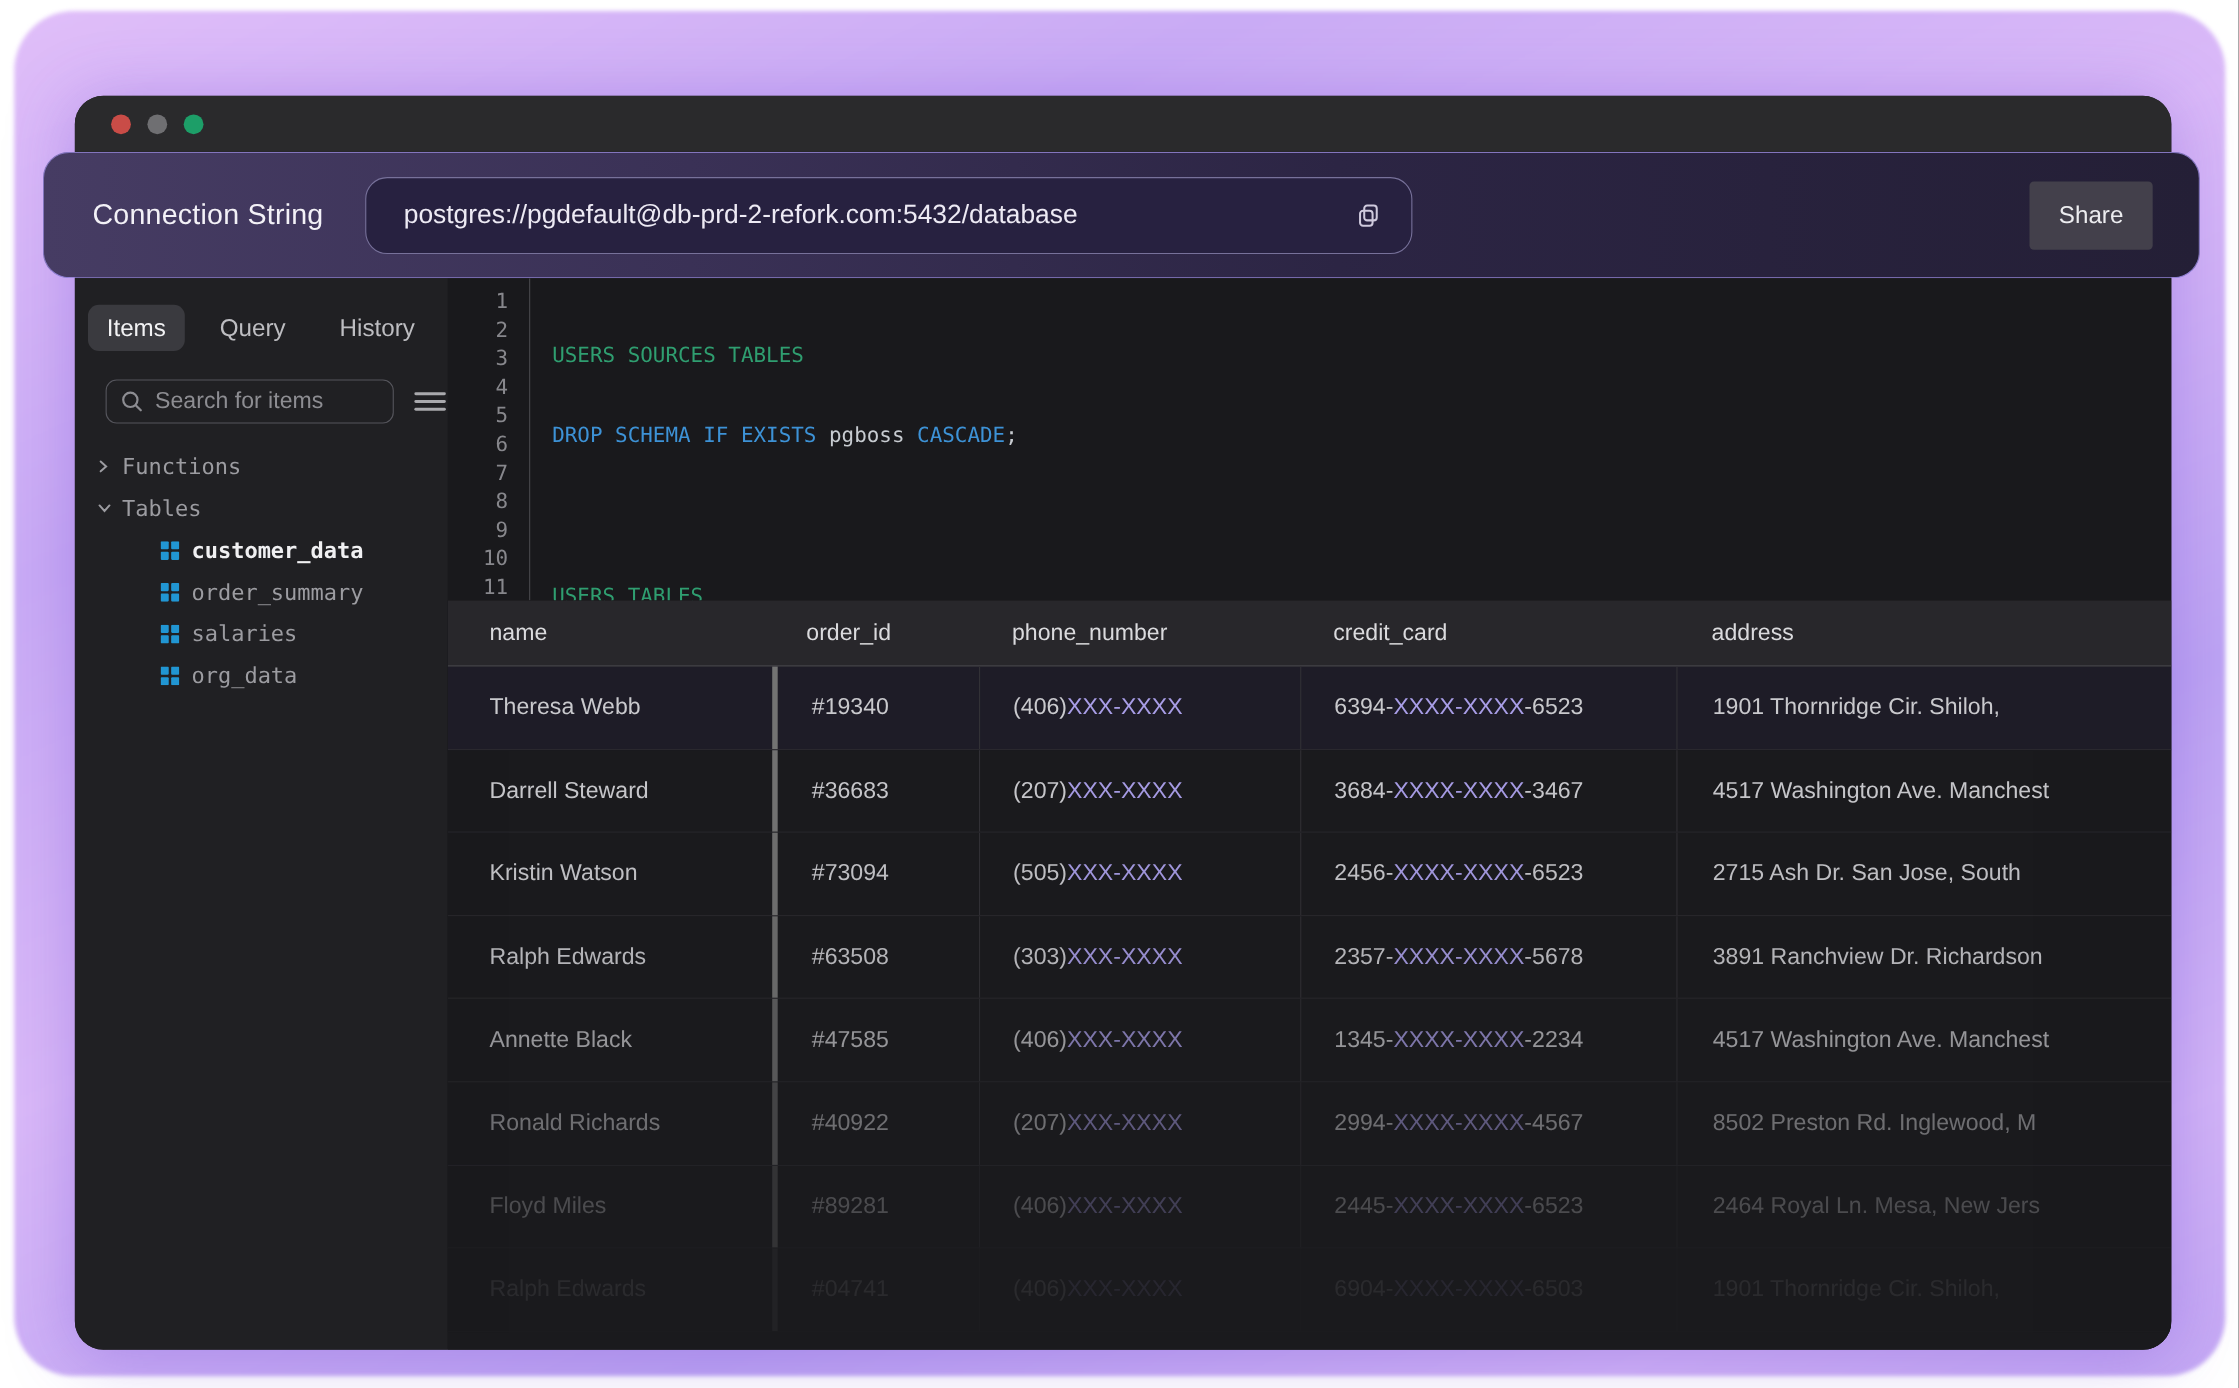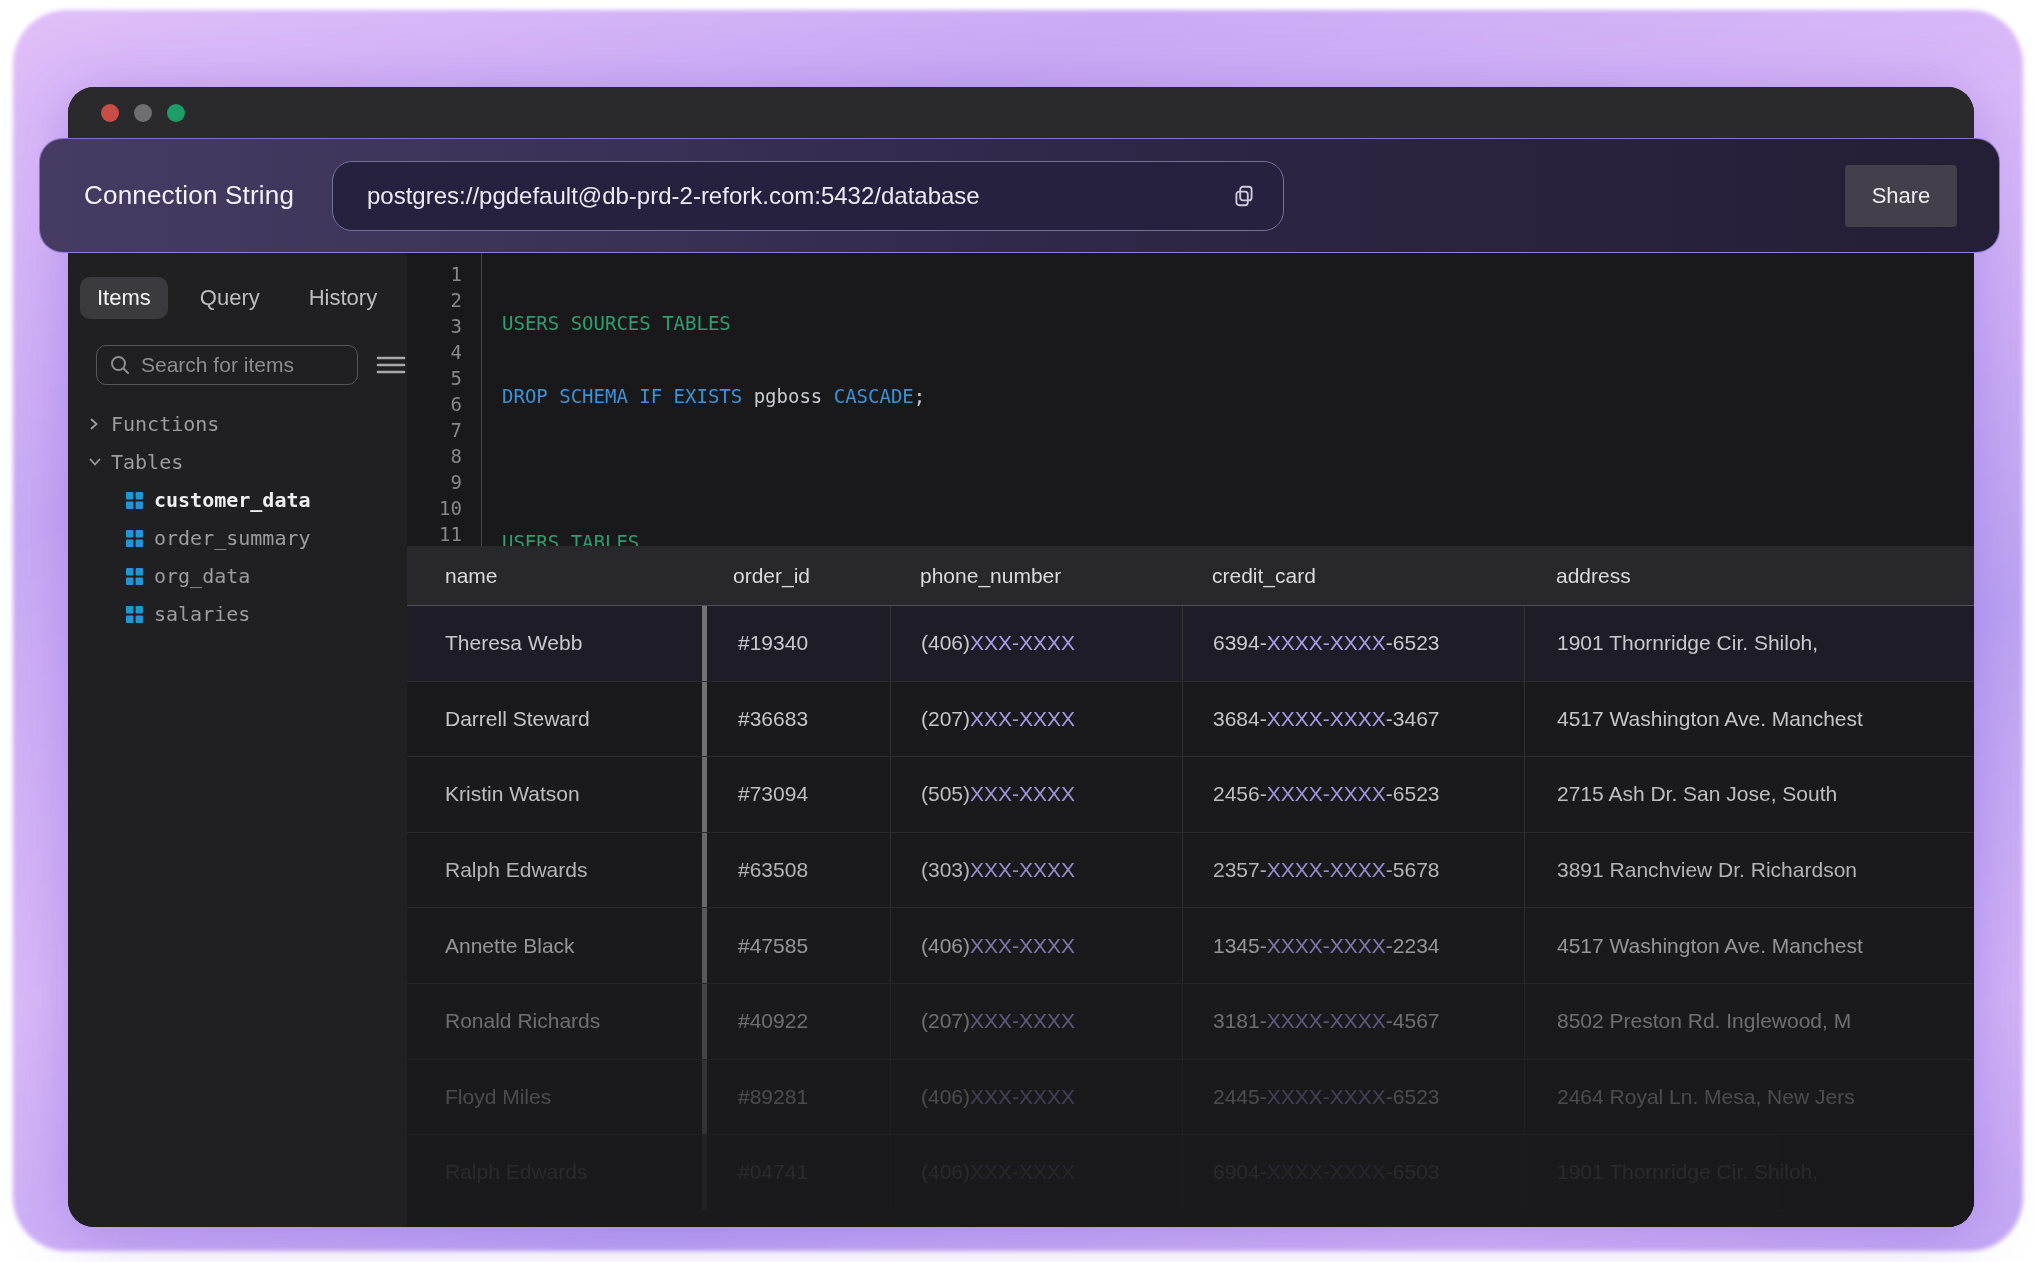--- a/index.html
+++ b/index.html
@@ -52,21 +52,21 @@
                display:flex; align-items:center; padding:0 12px; gap:10px; }
   .searchbox input { flex:1; min-width:0; background:transparent; border:none; outline:none;
                      color:#c7c7cc; font-size:21px; font-family:"Liberation Sans", sans-serif; }
   .searchbox input::placeholder { color:#8d8d92; }
   .hamburger { margin-left:18px; cursor:pointer; display:flex; }
 
   .tree { position:absolute; top:152px; left:0; right:0;
           font-family:"DejaVu Sans Mono", monospace; font-size:20px; color:#9c9ca1; }
   .tree-row { height:38px; display:flex; align-items:center; cursor:pointer; }
   .tree-row .chev { width:14px; margin-left:20px; margin-right:9px; display:flex; }
-  .tree-row.child { padding-left:58px; }
+  .tree-row.child { padding-left:78px; }
   .tree-row.child .tbl-icon { margin-right:11px; display:flex; }
   .tree-row.child.active .tree-label { color:#f0f0f2; font-weight:bold; }
 
   
   .content { position:relative; flex:1; background:#19191c; overflow:hidden; }
   .editor { position:absolute; top:0; left:0; right:0; height:293px; overflow:hidden; }
   .gutter { position:absolute; top:0; left:0; width:75px; height:100%; border-right:1px solid #47474c;
             font-family:"DejaVu Sans Mono", monospace; font-size:19px; color:#87878c;
             text-align:right; padding:8px 19px 0 0; line-height:26px; }
   .code { position:absolute; top:0; left:95px; right:0; bottom:0; font-family:"DejaVu Sans Mono", monospace;
@@ -184,34 +184,34 @@
               <span class="tbl-icon">
                 <svg width="17" height="17" viewBox="0 0 17 17">
                     <g fill="#2196d3">
                       <rect x="0" y="0" width="7.4" height="7.4" rx="1"></rect>
                       <rect x="9.6" y="0" width="7.4" height="7.4" rx="1"></rect>
                       <rect x="0" y="9.6" width="7.4" height="7.4" rx="1"></rect>
                       <rect x="9.6" y="9.6" width="7.4" height="7.4" rx="1"></rect>
                     </g>
                   </svg>
               </span>
-              <span class="tree-label">org_data</span>
+              <span class="tree-label">salaries</span>
             </div>
             <div class="tree-row child">
               <span class="tbl-icon">
                 <svg width="17" height="17" viewBox="0 0 17 17">
                     <g fill="#2196d3">
                       <rect x="0" y="0" width="7.4" height="7.4" rx="1"></rect>
                       <rect x="9.6" y="0" width="7.4" height="7.4" rx="1"></rect>
                       <rect x="0" y="9.6" width="7.4" height="7.4" rx="1"></rect>
                       <rect x="9.6" y="9.6" width="7.4" height="7.4" rx="1"></rect>
                     </g>
                   </svg>
               </span>
-              <span class="tree-label">salaries</span>
+              <span class="tree-label">org_data</span>
             </div>
           </div>
         </div>
 
         <div class="content">
 
           <div class="editor">
             <div class="gutter">
               <div>1</div>
                 <div>2</div>
@@ -326,21 +326,21 @@
             </div>
 
             <div class="trow r6">
               <div class="c c1">Ronald Richards</div>
               <div class="c c2">#40922</div>
               <div class="c c3">
                   <span>(207) </span>
                   <span class="masked">XXX-XXXX</span>
                 </div>
               <div class="c c4">
-                  <span>3181-</span>
+                  <span>2994-</span>
                   <span class="masked">XXXX-XXXX</span>
                   <span>-4567</span>
                 </div>
               <div class="c c5">8502 Preston Rd. Inglewood, M</div>
             </div>
 
             <div class="trow r7">
               <div class="c c1">Floyd Miles</div>
               <div class="c c2">#89281</div>
               <div class="c c3">

